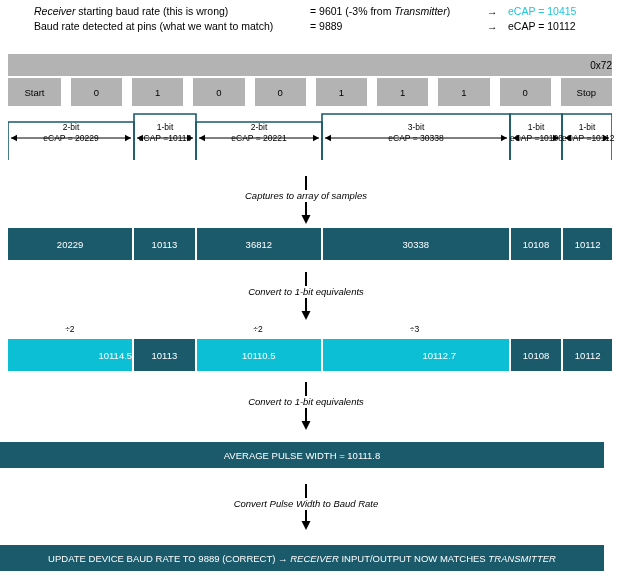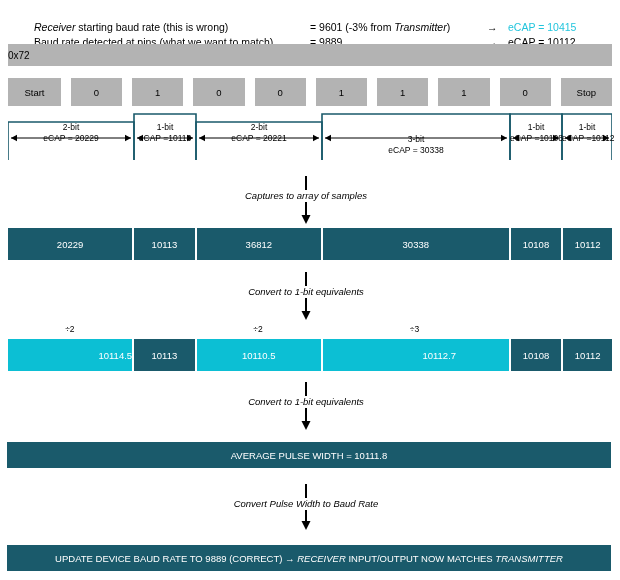--- a/index.html
+++ b/index.html
@@ -14,45 +14,45 @@
     font-family: "Liberation Sans", sans-serif;
     color: #000000;
     overflow: hidden;
   }
 
   
   .header {
     position: absolute;
     left: 0; top: 0;
     width: 620px;
-    padding: 20px 0 0 0;
+    padding: 4px 0 0 0;
     font-size: 10.5px;
     line-height: 15px;
   }
   .hdr-row {
     position: relative;
     height: 15px;
     white-space: nowrap;
   }
   .hdr-desc  { position: absolute; left: 34px; }
   .hdr-val   { position: absolute; left: 310px; }
   .hdr-arrow { position: absolute; left: 487px; }
   .hdr-ecap  { position: absolute; left: 508px; }
   .cyan-txt  { color: #22c5dd; }
   .it { font-style: italic; }
 
   
   .byte-bar {
     position: absolute;
-    left: 8px; top: 44px;
+    left: 8px; top: 54px;
     width: 604px; height: 22px;
     background: #b3b3b3;
     display: flex;
     align-items: center;
-    justify-content: flex-start;
+    justify-content: flex-end;
     font-size: 10px;
   }
 
   
   .bit-row {
     position: absolute;
     left: 8px; top: 78px;
     width: 604px; height: 28px;
     display: flex;
   }
@@ -131,21 +131,21 @@
   .div-lab {
     font-size: 8.5px;
     text-align: center;
     margin-right: 2px;
     box-sizing: border-box;
   }
 
   
   .banner {
     position: absolute;
-    left: 7px;
+    left: 0;
     width: 604px;
     height: 26px;
     background: #1a5a6b;
     color: #ffffff;
     display: flex;
     align-items: center;
     justify-content: center;
     font-size: 9.5px;
     text-align: center;
   }
@@ -237,21 +237,21 @@
       <div>eCAP = 20229</div>
     </div>
     <div class="seg-label" style="left: 126px; width: 62px;">
       <div>1-bit</div>
       <div>eCAP =10113</div>
     </div>
     <div class="seg-label" style="left: 188px; width: 126px;">
       <div>2-bit</div>
       <div>eCAP = 20221</div>
     </div>
-    <div class="seg-label" style="left: 314px; width: 188px; margin-top: 12px;">
+    <div class="seg-label" style="left: 314px; width: 188px;">
       <div>3-bit</div>
       <div>eCAP = 30338</div>
     </div>
     <div class="seg-label" style="left: 502px; width: 52px;">
       <div>1-bit</div>
       <div>eCAP =10108</div>
     </div>
     <div class="seg-label" style="left: 554px; width: 50px;">
       <div>1-bit</div>
       <div>eCAP =10112</div>

